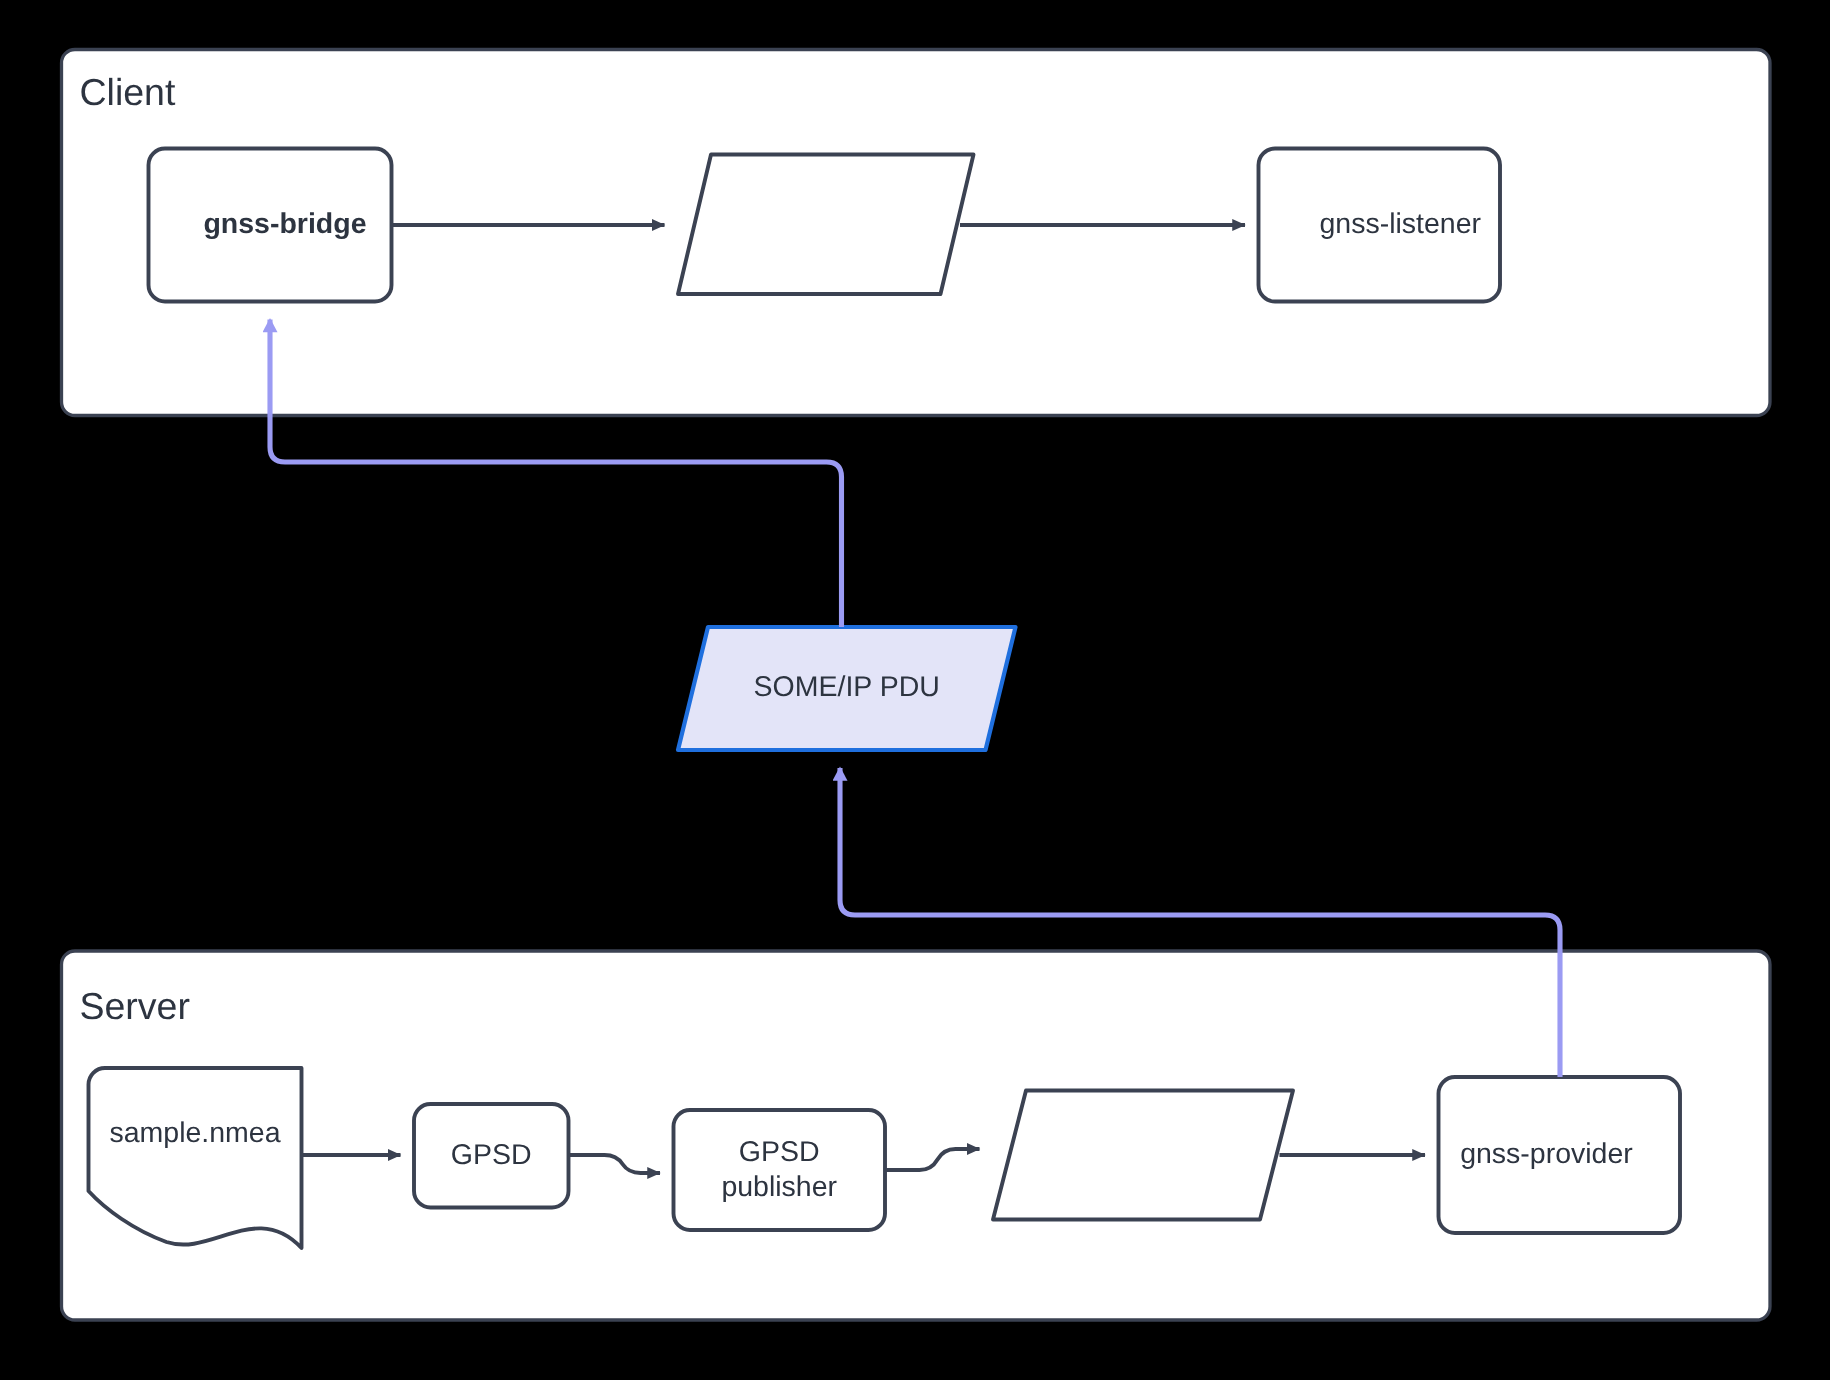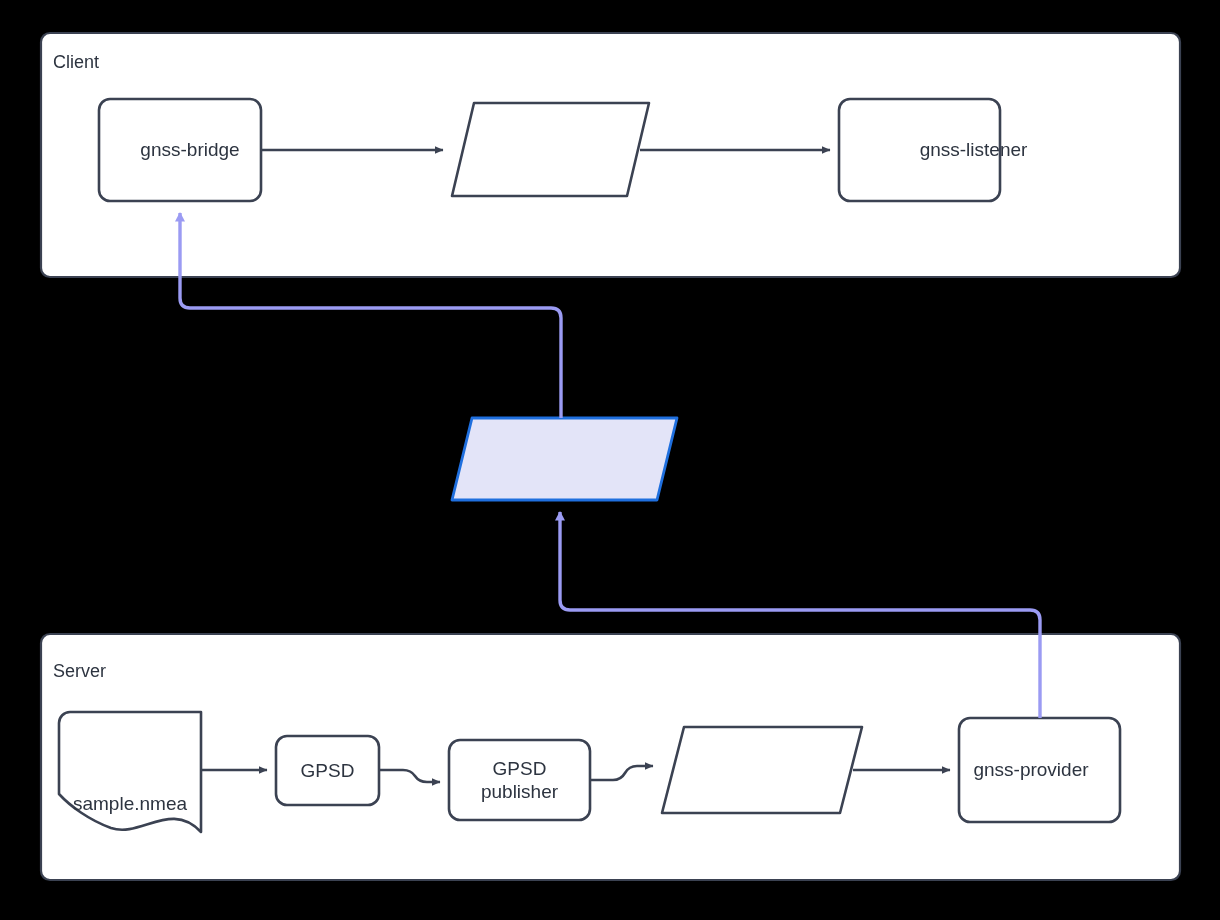--- a/index.html
+++ b/index.html
@@ -18,21 +18,21 @@
     font-size:19px;
     line-height:23px;
     text-align:center;
     white-space:pre;
     pointer-events:none;
   }
   .grp-lbl{
     position:absolute;
     color:#2d3440;
     font-family:"Liberation Sans", sans-serif;
-    font-size:18px;
+    font-size:25px;
     line-height:23px;
     white-space:pre;
   }
 </style>
 </head>
 <body>
 
 <div id="stage">
 
   <svg width="1220" height="920" viewBox="0 0 1220 920">
@@ -120,27 +120,28 @@
 
     <g>
       <path d="M561,418 L561,318 Q561,308 551,308 L190,308 Q180,308 180,298 L180,213" fill="none" stroke="#9b9bf3" stroke-width="3.4" stroke-linecap="butt" stroke-linejoin="round" marker-end="url(#arrowPurple)"></path>
     </g>
   </svg>
 
   <div class="grp-lbl" style="left:53px;top:51px;">Client</div>
 
   <div class="grp-lbl" style="left:53px;top:660px;">Server</div>
 
-  <div class="lbl" style="left:99px;top:138px;width:182px;">gnss-bridge</div>
+  <div class="lbl" style="left:99px;top:138px;width:182px;font-weight:bold;">gnss-bridge</div>
 
 
-  <div class="lbl" style="left:839px;top:138px;width:189px;margin-left:40px;">gnss-listener</div>
+  <div class="lbl" style="left:839px;top:138px;width:189px;">gnss-listener</div>
 
+  <div class="lbl" style="left:452px;top:447px;width:225px;">SOME/IP PDU</div>
 
-  <div class="lbl" style="left:59px;top:744px;width:142px;margin-top:48px;">sample.nmea</div>
+  <div class="lbl" style="left:59px;top:744px;width:142px;">sample.nmea</div>
 
   <div class="lbl" style="left:276px;top:759px;width:103px;">GPSD</div>
 
   <div class="lbl" style="left:449px;top:757px;width:141px;">GPSD
 publisher</div>
 
 
   <div class="lbl" style="left:959px;top:758px;width:144px;">gnss-provider</div>
 
 </div>

